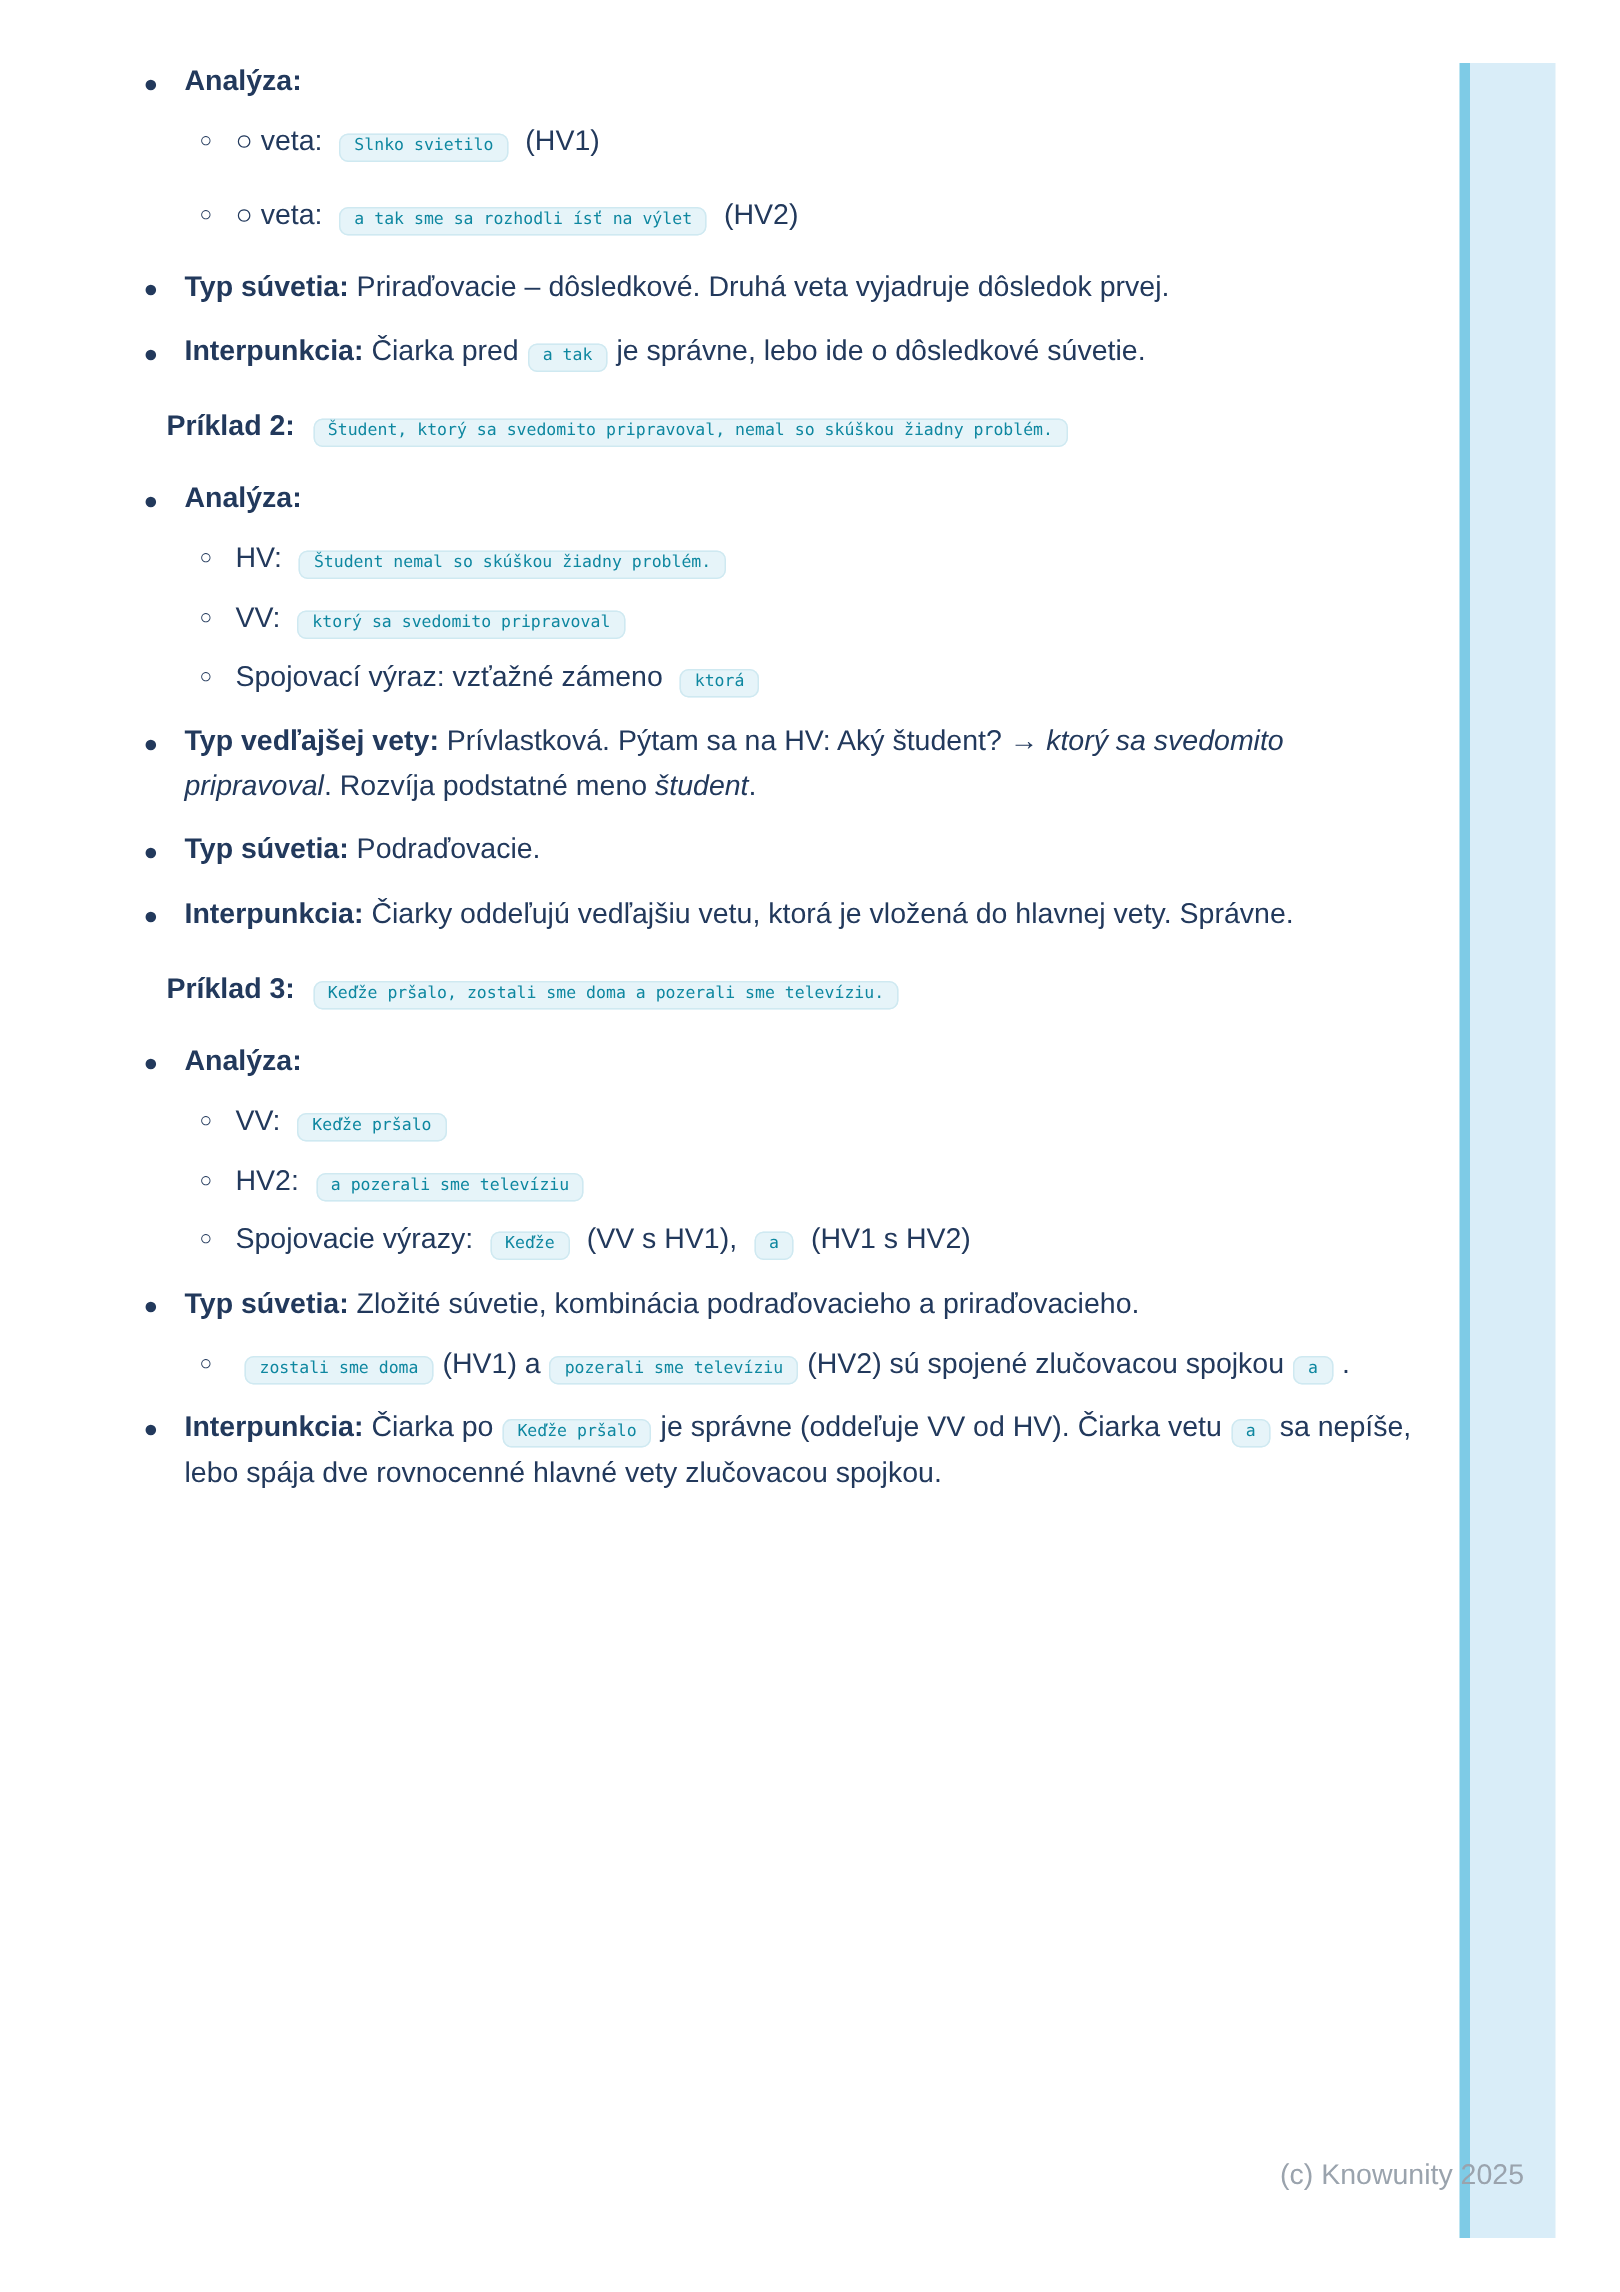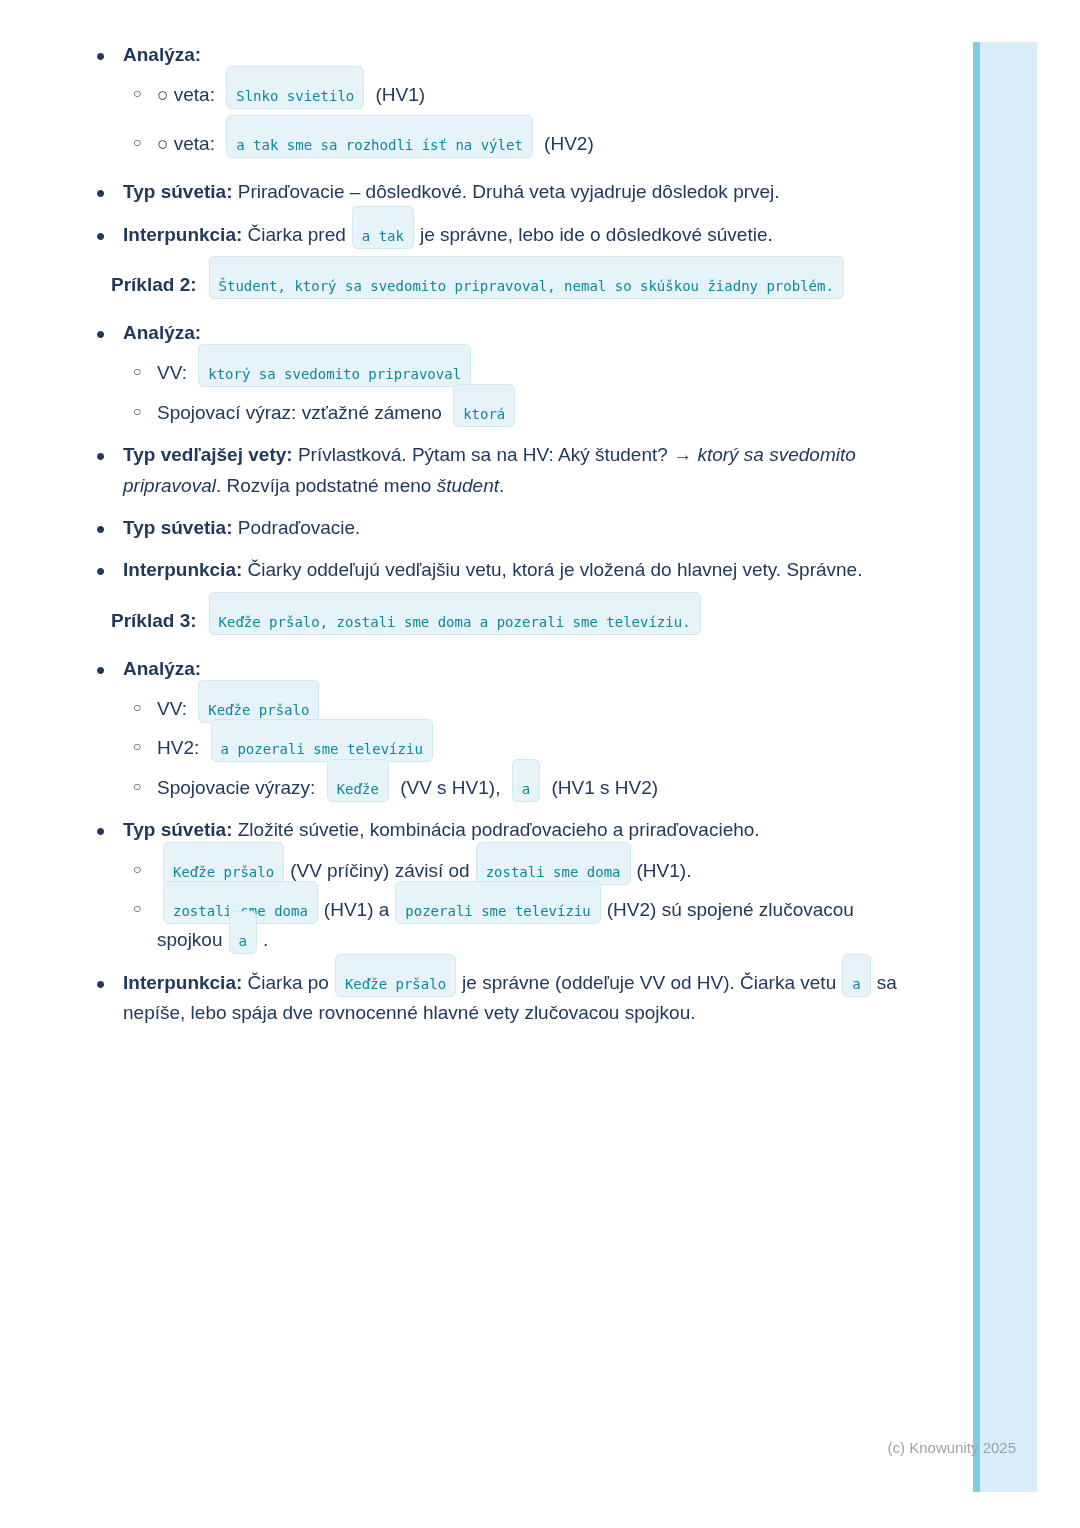--- a/index.html
+++ b/index.html
@@ -13,36 +13,36 @@
   }
   html,body{margin:0;padding:0;}
   body{
     width:1080px;height:1528px;position:relative;overflow:hidden;
     background:#ffffff;color:var(--text_navy);
     font-family:"Liberation Sans","DejaVu Sans",sans-serif;
     font-size:19px;line-height:1.6;
   }
   .side-stripe{position:absolute;top:42px;right:100px;width:7px;height:1450px;background:var(--stripe_blue);}
   .side-band{position:absolute;top:42px;right:43px;width:57px;height:1450px;background:var(--band_blue);}
-  .watermark{position:absolute;top:1436px;right:64px;font-size:15px;color:var(--watermark_gray);}
+  .watermark{position:absolute;top:1436px;right:64px;font-size:19px;color:var(--watermark_gray);}
   .content{position:absolute;left:95px;top:40px;width:848px;}
   ul{list-style:none;margin:0;padding:0;}
   .l1{position:relative;padding-left:28px;margin-bottom:12px;}
   .l1::before{content:"\2022";position:absolute;left:1px;top:-4px;font-size:26px;color:var(--text_navy);}
   .lvl2{margin-top:10px;}
   .l2{position:relative;padding-left:24px;margin-left:10px;margin-bottom:9px;}
   .l2::before{content:"\25CB";position:absolute;left:0;top:2px;font-size:14px;color:var(--text_navy);}
   .spread > .l2{margin-bottom:18px;}
   .b{font-weight:700;}
   .i{font-style:italic;}
   .code{
     font-family:"DejaVu Sans Mono","Liberation Mono",monospace;
-    font-size:14px;color:var(--code_teal);
+    font-size:11px;color:var(--code_teal);
     background:var(--code_bg);border:1px solid var(--code_border);
-    border-radius:6px;padding:21px 9px 4px;margin:0 6px;
+    border-radius:6px;padding:0 9px 4px;margin:0 6px;
     box-decoration-break:clone;-webkit-box-decoration-break:clone;
   }
   .ex-head{margin:16px 16px 14px;text-align:justify;line-height:2.0;}
   .ex-head .b{margin-right:6px;}
 </style>
 </head>
 <body>
 
 <div class="side-stripe"></div>
 <div class="side-band"></div>
@@ -75,20 +75,24 @@
   </ul>
 
   <p class="ex-head">
     <span class="b">Príklad 2:</span><span class="code">Študent, ktorý sa svedomito pripravoval, nemal so skúškou žiadny problém.</span>
   </p>
 
   <ul class="lvl1">
     <li class="l1">
       <span class="b">Analýza:</span>
       <ul class="lvl2">
+        <li class="l2">
+          <span>HV:</span>
+          <span class="code">Študent nemal so skúškou žiadny problém.</span>
+        </li>
         <li class="l2">
           <span>VV:</span>
           <span class="code">ktorý sa svedomito pripravoval</span>
         </li>
         <li class="l2">
           <span>Spojovací výraz: vzťažné zámeno</span>
           <span class="code">ktorá</span>
         </li>
       </ul>
     </li>
@@ -125,23 +129,20 @@
           <span>(VV s HV1),</span>
           <span class="code">a</span>
           <span>(HV1 s HV2)</span>
         </li>
       </ul>
     </li>
     <li class="l1">
       <span class="b">Typ súvetia:</span><span> Zložité súvetie, kombinácia podraďovacieho a priraďovacieho.</span>
       <ul class="lvl2">
         <li class="l2">
-          <span class="code">Keďže pršalo</span><span>(VV príčiny) závisí od</span><span class="code">zostali sme doma</span><span>(HV1).</span>
-        </li>
-        <li class="l2">
           <span class="code">zostali sme doma</span><span>(HV1) a</span><span class="code">pozerali sme televíziu</span><span>(HV2) sú spojené zlučovacou spojkou</span><span class="code">a</span><span>.</span>
         </li>
       </ul>
     </li>
     <li class="l1">
       <span class="b">Interpunkcia:</span><span> Čiarka po</span><span class="code">Keďže pršalo</span><span>je správne (oddeľuje VV od HV). Čiarka vetu</span><span class="code">a</span><span>sa nepíše, lebo spája dve rovnocenné hlavné vety zlučovacou spojkou.</span>
     </li>
   </ul>
 
 </main>

